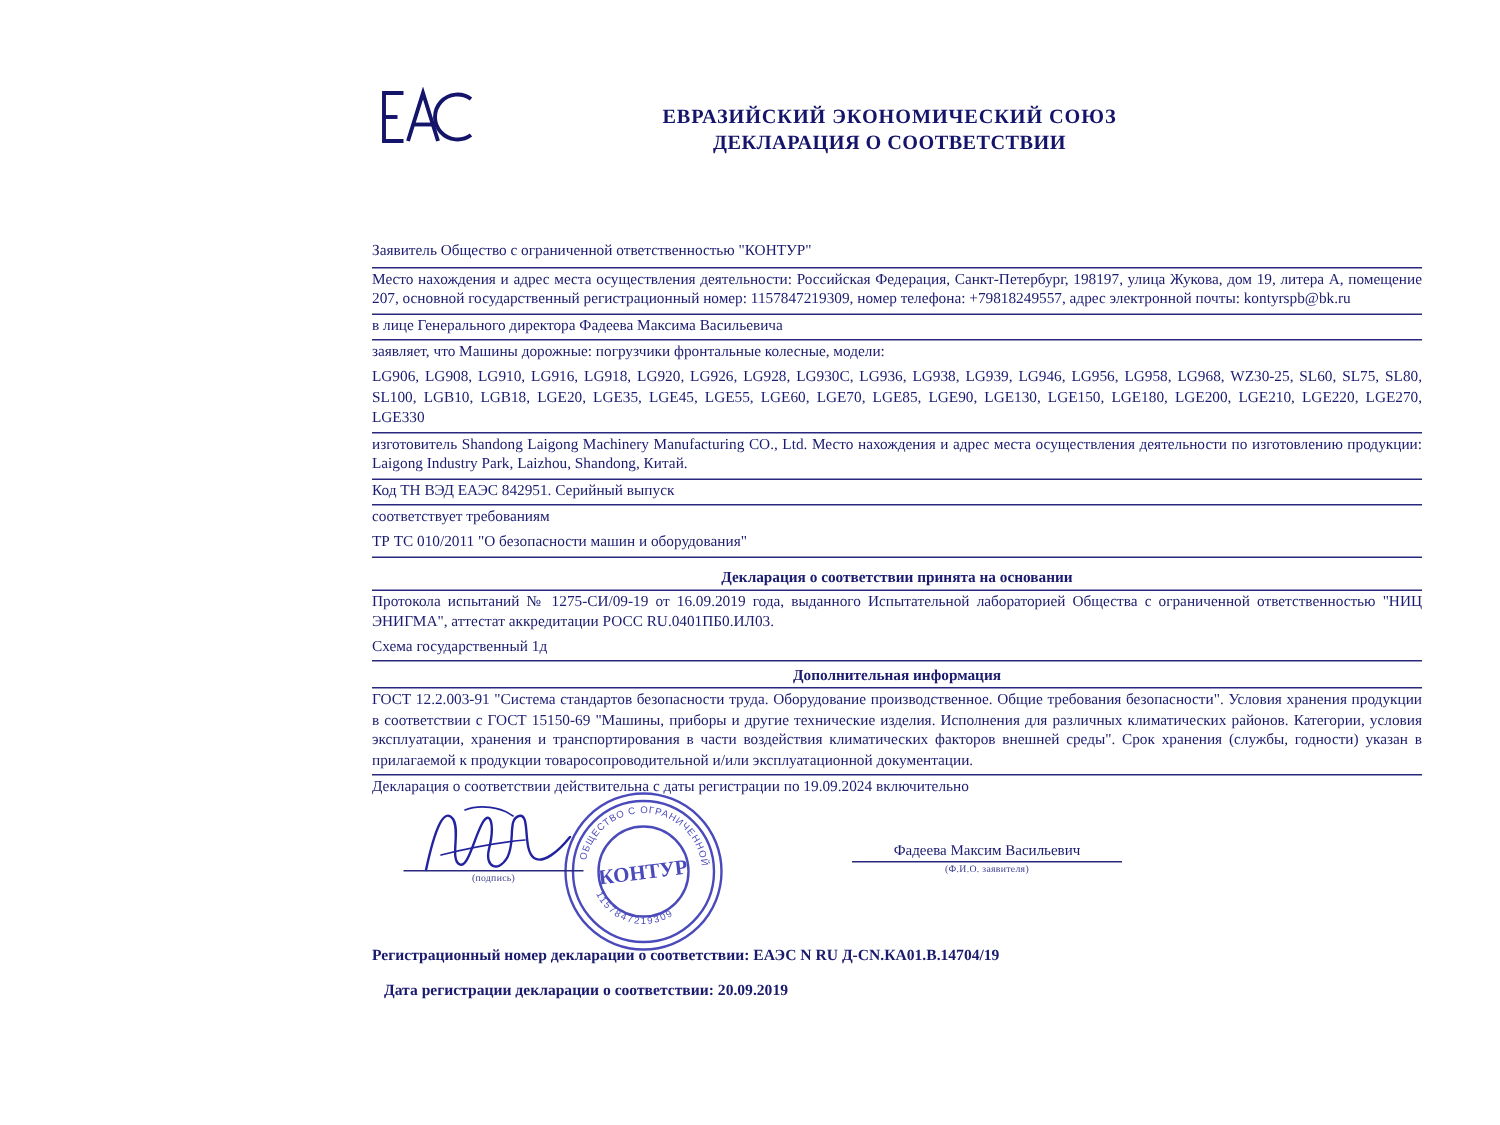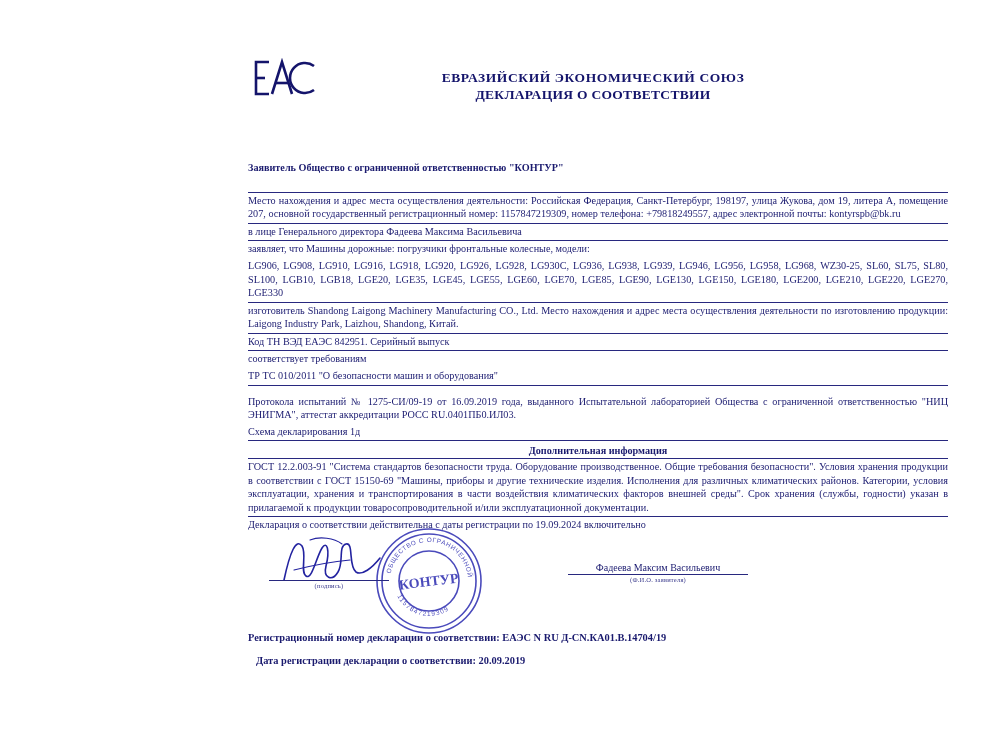--- a/index.html
+++ b/index.html
@@ -61,23 +61,23 @@
   .spacer-4 { height: 8px; }
   .center-head {
     font-weight: bold;
     font-size: 10.2px;
     text-align: center;
     border-bottom: 0.8px solid #28287f;
     padding-bottom: 2px;
   }
   .declarant-row {
     font-size: 10.2px;
-    font-weight: bold;
+    font-weight: normal;
     padding-top: 6px;
-    padding-bottom: 19px;
+    padding-bottom: 5px;
     border-bottom: 0.8px solid #28287f;
   }
 
   
   .sign-area {
     position: relative;
     height: 92px;
     margin-top: 2px;
   }
   .sign-left {
@@ -188,22 +188,23 @@
 
     <div class="field">изготовитель Shandong Laigong Machinery Manufacturing CO., Ltd. Место нахождения и адрес места осуществления деятельности по изготовлению продукции: Laigong Industry Park, Laizhou, Shandong, Китай.</div>
 
     <div class="field">Код ТН ВЭД ЕАЭС 842951. Серийный выпуск</div>
 
     <div class="field nb">соответствует требованиям</div>
     <div class="field">ТР ТС 010/2011 "О безопасности машин и оборудования"</div>
 
     <div class="spacer-4"></div>
 
+    <div class="center-head">Декларация о соответствии принята на основании</div>
     <div class="field nb">Протокола испытаний № 1275-СИ/09-19 от 16.09.2019 года, выданного Испытательной лабораторией Общества с ограниченной ответственностью "НИЦ ЭНИГМА", аттестат аккредитации РОСС RU.0401ПБ0.ИЛ03.</div>
-    <div class="field">Схема декларирования 1д</div>
+    <div class="field">Схема государственный 1д</div>
 
     <div class="spacer-2"></div>
 
     <div class="center-head">Дополнительная информация</div>
     <div class="field">ГОСТ 12.2.003-91 "Система стандартов безопасности труда. Оборудование производственное. Общие требования безопасности". Условия хранения продукции в соответствии с ГОСТ 15150-69 "Машины, приборы и другие технические изделия. Исполнения для различных климатических районов. Категории, условия эксплуатации, хранения и транспортирования в части воздействия климатических факторов внешней среды". Срок хранения (службы, годности) указан в прилагаемой к продукции товаросопроводительной и/или эксплуатационной документации.</div>
 
     <div class="field nb">Декларация о соответствии действительна с даты регистрации по 19.09.2024 включительно</div>
 
     <div class="sign-area">
 

